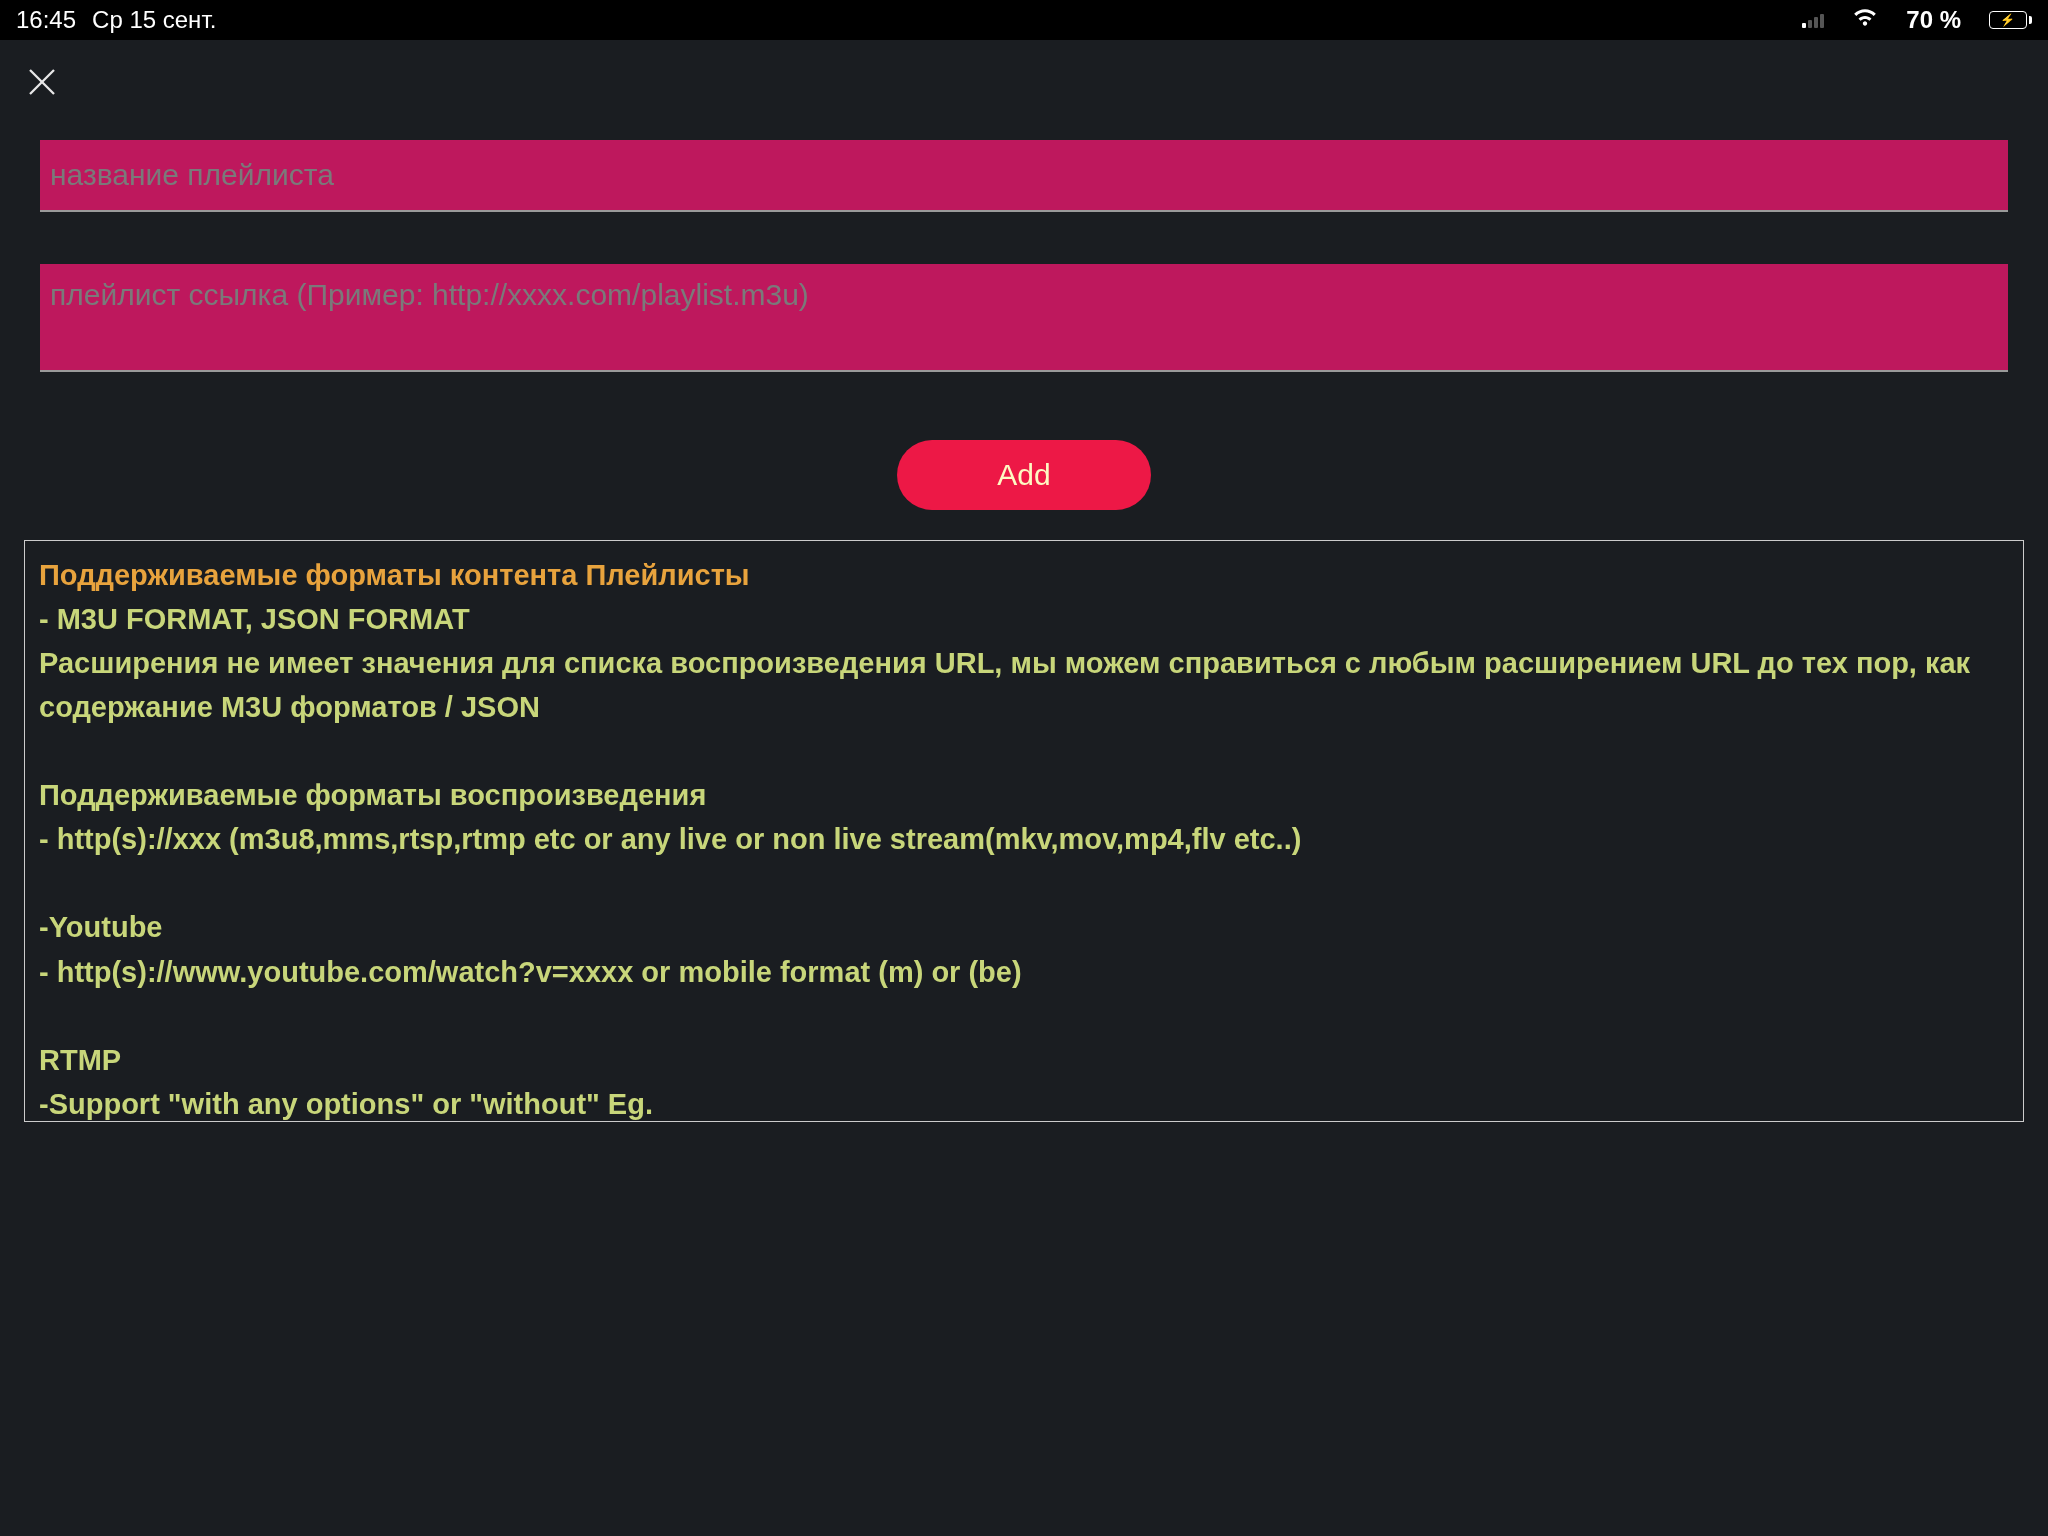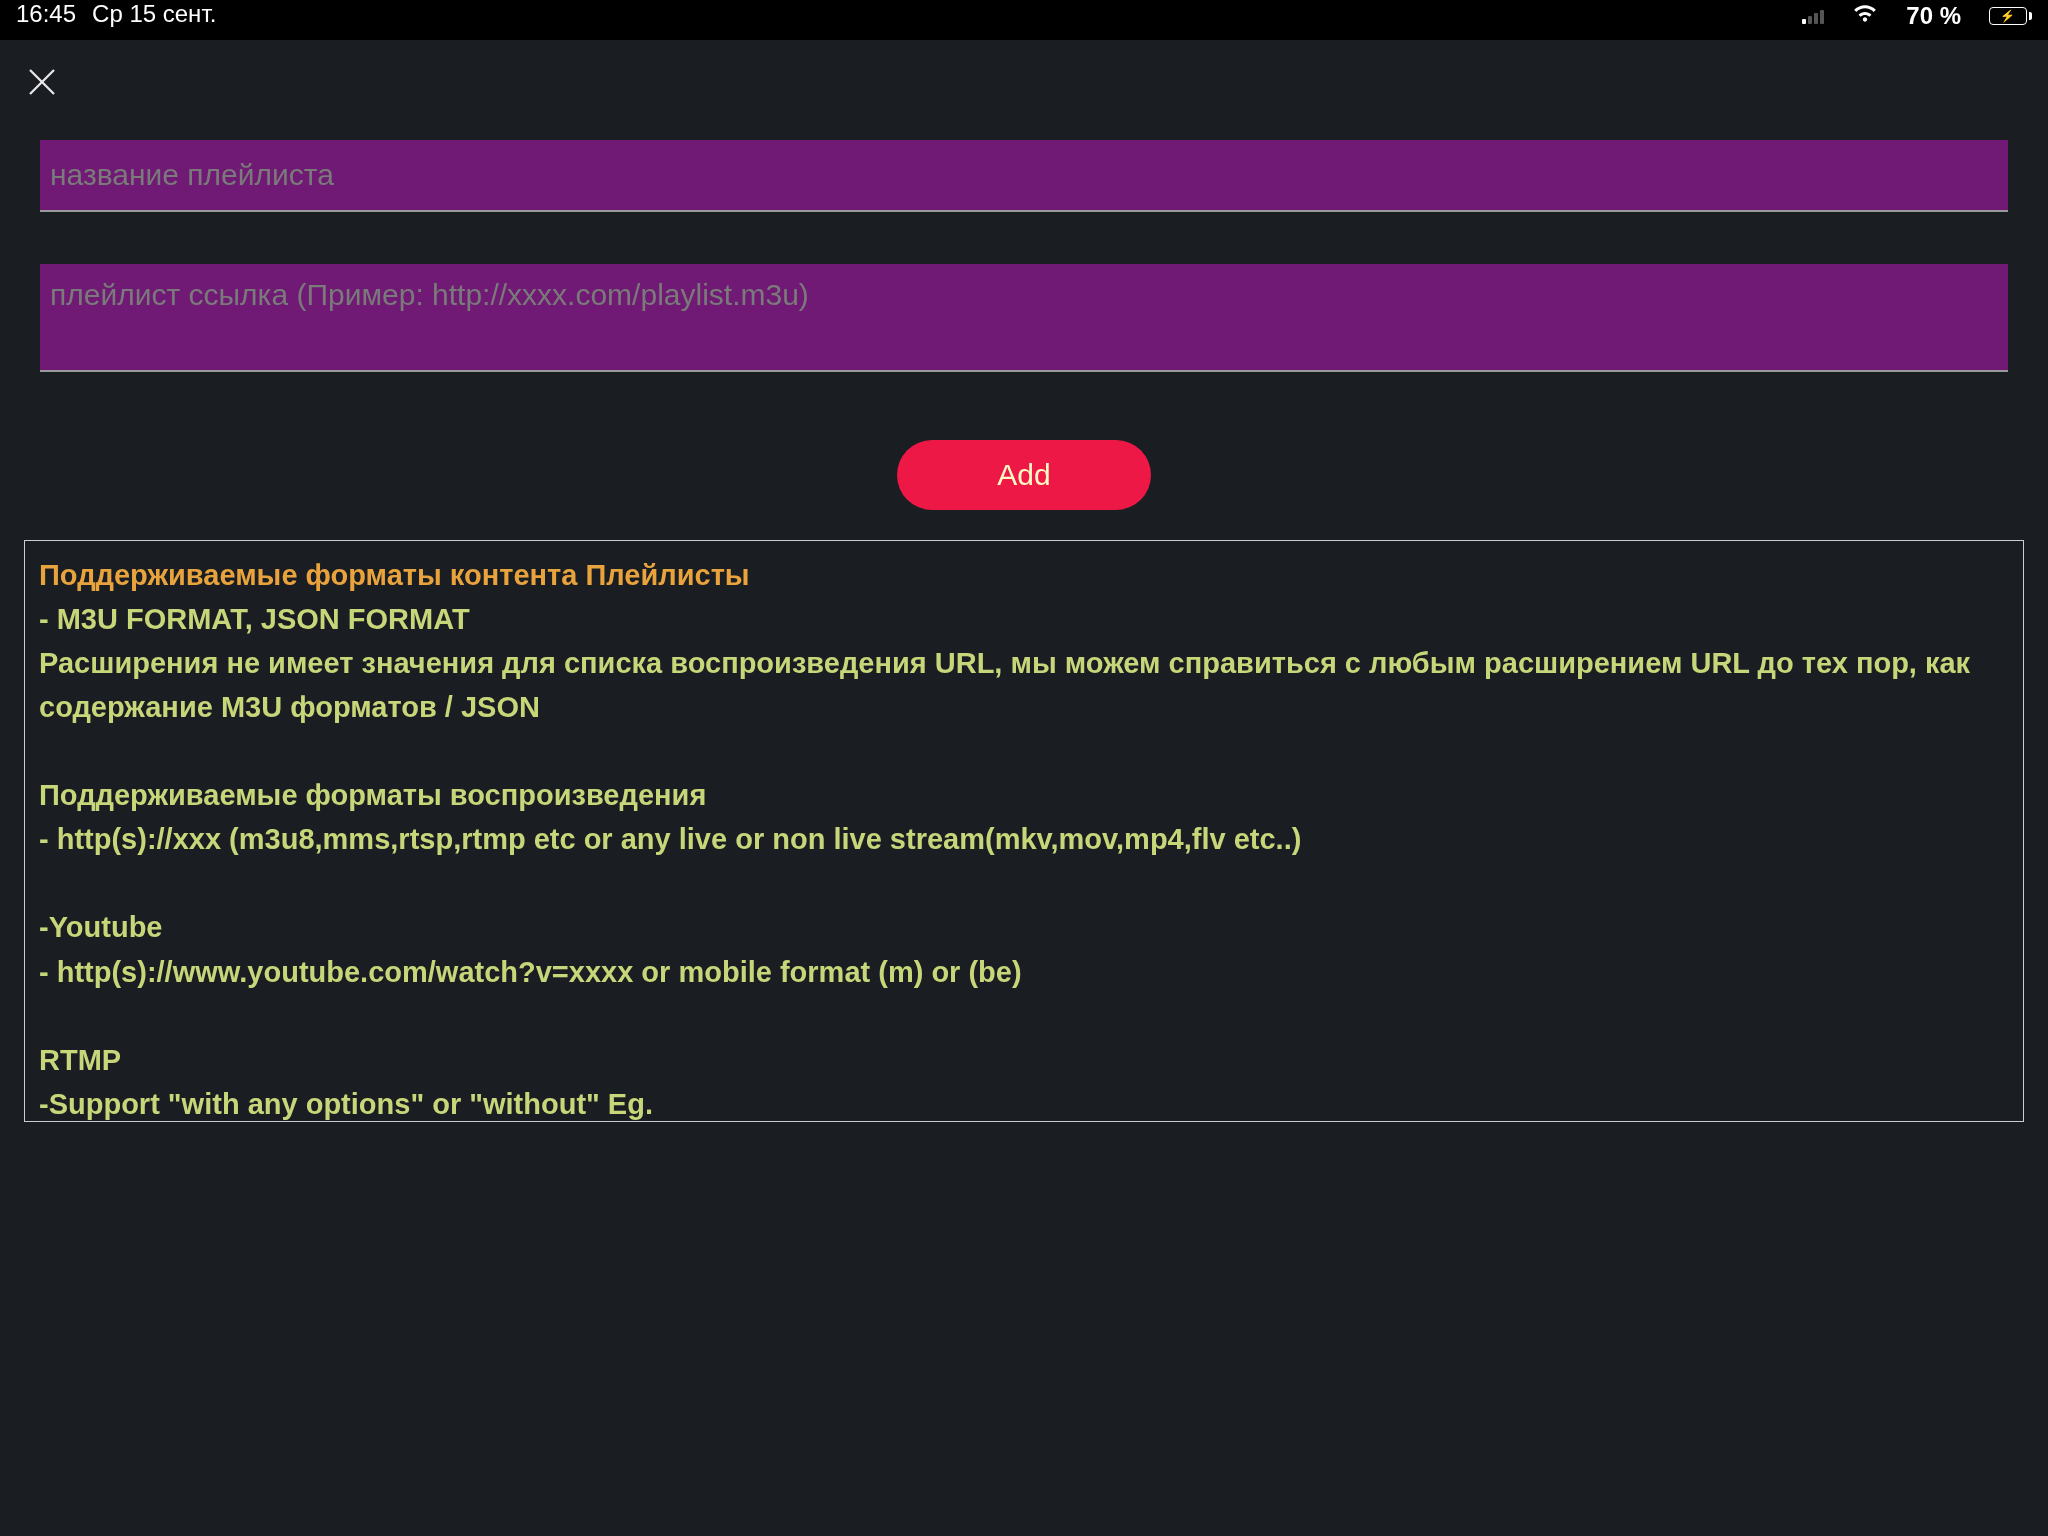--- a/index.html
+++ b/index.html
@@ -14,21 +14,21 @@
       background: #1a1d21;
       font-family: -apple-system, BlinkMacSystemFont, "Helvetica Neue", sans-serif;
       color: #fff;
       overflow: hidden;
     }
     
     .status-bar {
       height: 40px;
       display: flex;
       justify-content: space-between;
-      align-items: flex-start;
+      align-items: center;
       padding: 0 16px;
       background: #000;
       font-size: 24px;
     }
     
     .status-left {
       display: flex;
       gap: 16px;
       color: #fff;
     }
@@ -115,21 +115,21 @@
       height: 36px;
       stroke: #e8e8e8;
     }
     
     .form-section {
       padding: 0 40px;
     }
     
     .input-field {
       width: 100%;
-      background: #701a75;
+      background: #be185d;
       border: none;
       border-bottom: 2px solid #9a9a9a;
       padding: 16px 10px;
       font-size: 30px;
       color: #fff;
       outline: none;
       font-family: inherit;
     }
     
     .input-field::placeholder {

